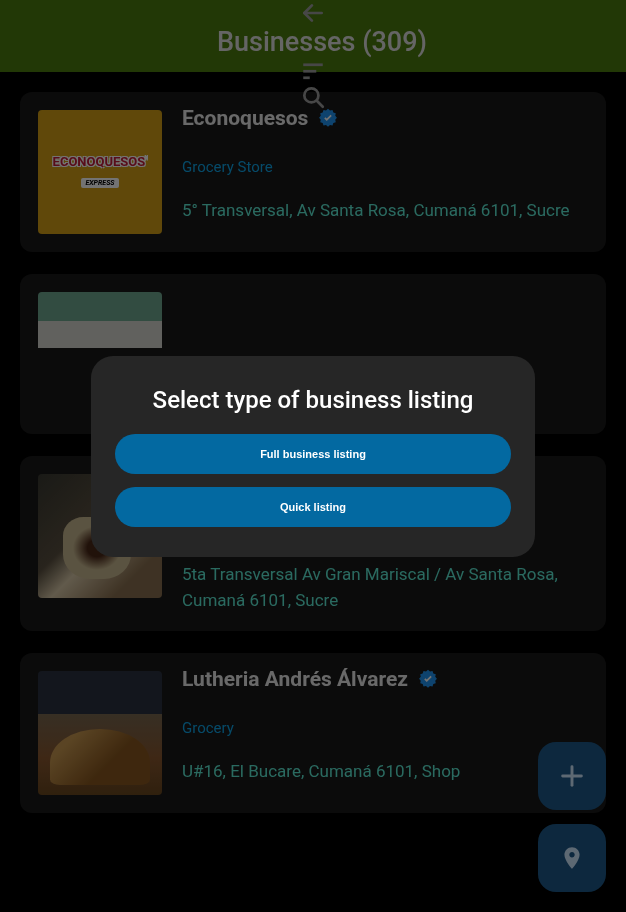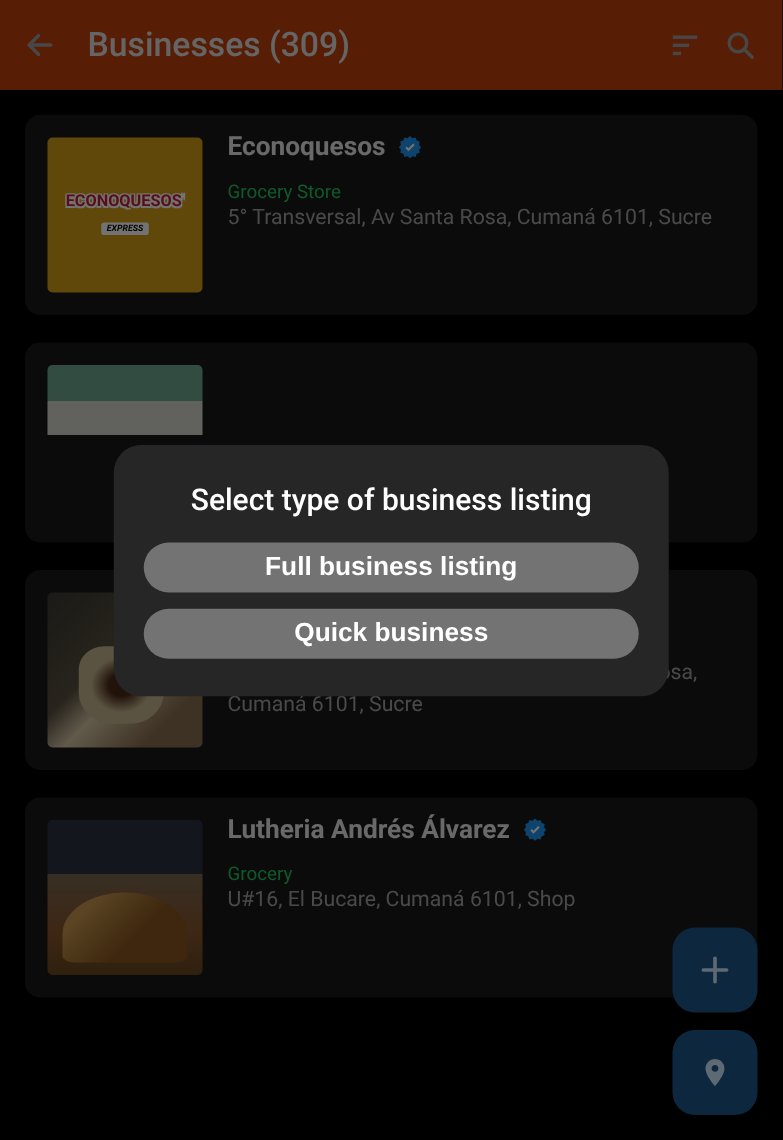--- a/index.html
+++ b/index.html
@@ -10,21 +10,22 @@
     color: #e0e0e0;
     position: relative;
   }
 
   
   .header {
     height: 72px;
     display: flex;
     align-items: center;
     padding: 0 12px;
-    background: #c2410c;
+    background: #4d7c0f;
+    flex-direction: column;
   }
   .back-btn {
     width: 40px; height: 40px;
     display: flex; align-items: center; justify-content: center;
     cursor: pointer;
     color: #9e9e9e;
   }
   .title {
     margin-left: 18px;
     font-size: 27px;
@@ -82,27 +83,28 @@
     display: flex; align-items: center; gap: 10px;
     margin-top: -4px;
   }
   .biz-name {
     font-size: 21px;
     font-weight: 700;
     color: #e8e8e8;
   }
   .verified { width: 20px; height: 20px; flex-shrink:0; }
   .category {
-    margin-top: 14px;
+    margin-top: 28px;
     font-size: 15px;
-    color: #22c55e;
+    color: #0ea5e9;
   }
   .address {
+    margin-top: 22px;
     font-size: 17px;
-    color: #a3a3a3;
+    color: #5eead4;
     line-height: 1.5;
   }
 
   
   .fabs {
     position: absolute;
     right: 20px;
     bottom: 20px;
     display: flex;
     flex-direction: column;
@@ -139,23 +141,23 @@
     font-size: 24px;
     font-weight: 500;
     color: #ffffff;
     text-align: center;
     margin-bottom: 20px;
   }
   .pill-btn {
     width: 396px;
     height: 40px;
     border-radius: 20px;
-    background: #737373;
+    background: #0369a1;
     color: #ffffff;
-    font-size: 21px;
+    font-size: 11px;
     font-weight: 700;
     display: flex;
     align-items: center;
     justify-content: center;
     cursor: pointer;
     margin-bottom: 13px;
     border: none;
   }
   .pill-btn:last-child { margin-bottom: 0; }
 
@@ -263,15 +265,15 @@
     <svg width="26" height="26" viewBox="0 0 24 24" fill="currentColor">
         <path d="M12 2C8.13 2 5 5.13 5 9c0 5.25 7 13 7 13s7-7.75 7-13c0-3.87-3.13-7-7-7zm0 9.5c-1.38 0-2.5-1.12-2.5-2.5S10.62 6.5 12 6.5s2.5 1.12 2.5 2.5S13.38 11.5 12 11.5z"></path>
       </svg>
   </div>
 </div>
 
 <div class="overlay">
   <div class="dialog">
     <div class="dialog-title">Select type of business listing</div>
     <button class="pill-btn">Full business listing</button>
-    <button class="pill-btn">Quick business</button>
+    <button class="pill-btn">Quick listing</button>
   </div>
 </div>
 
 </body></html>

